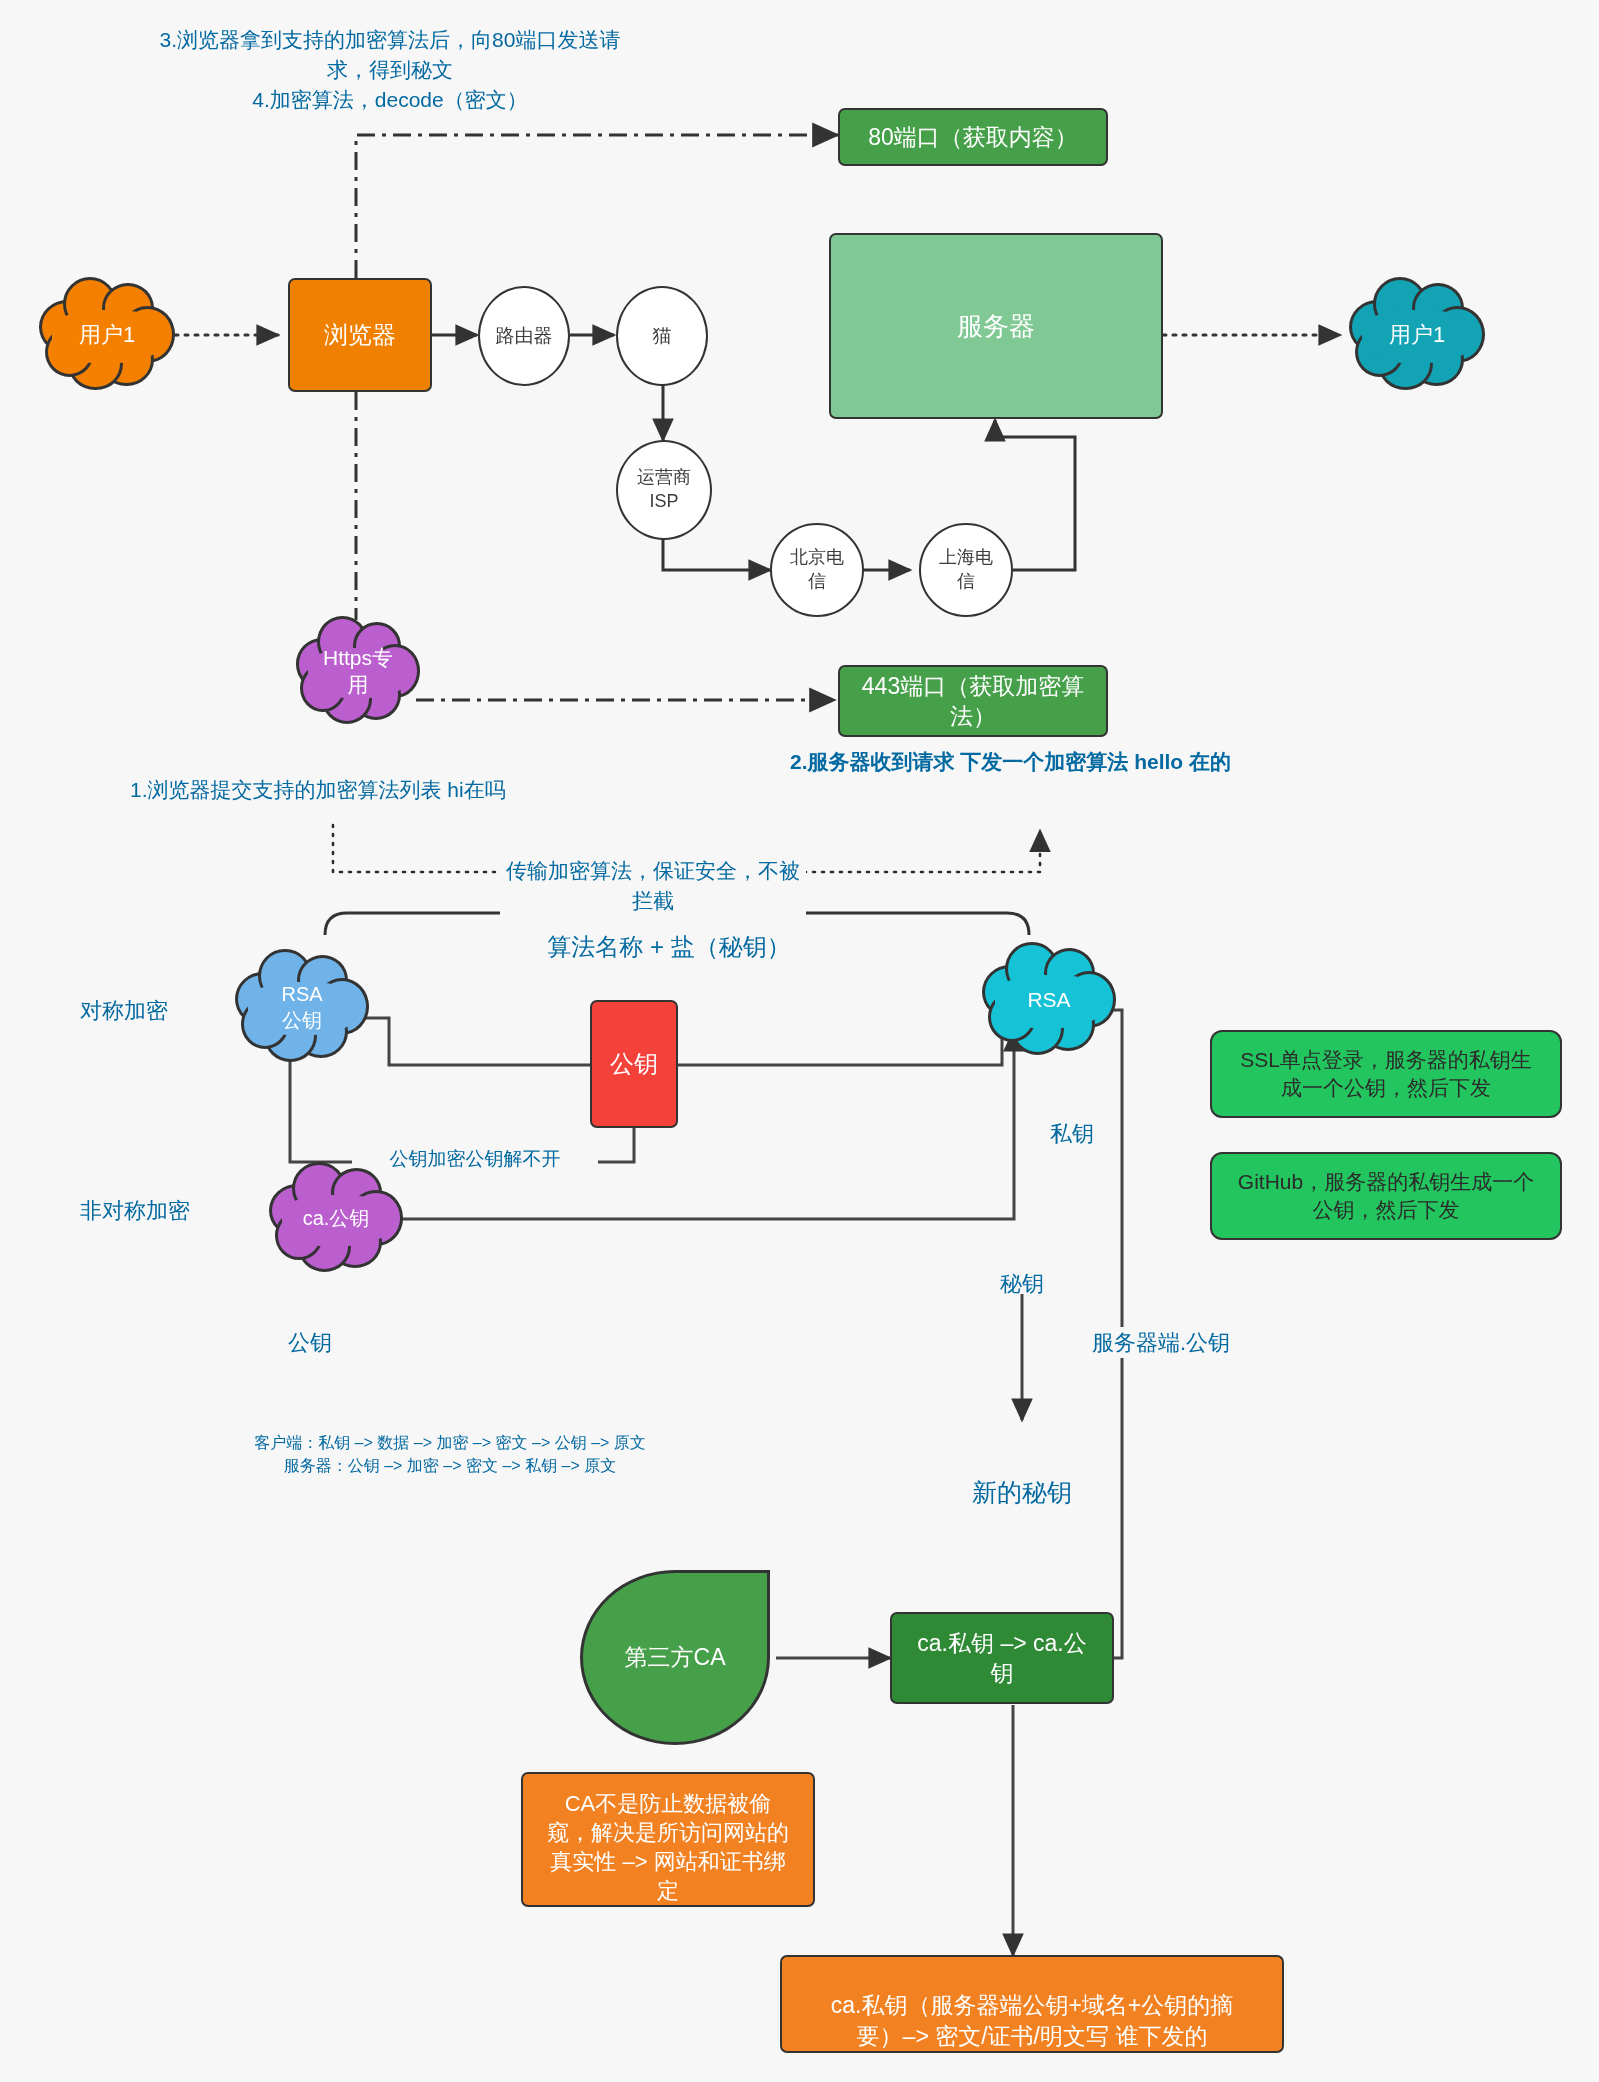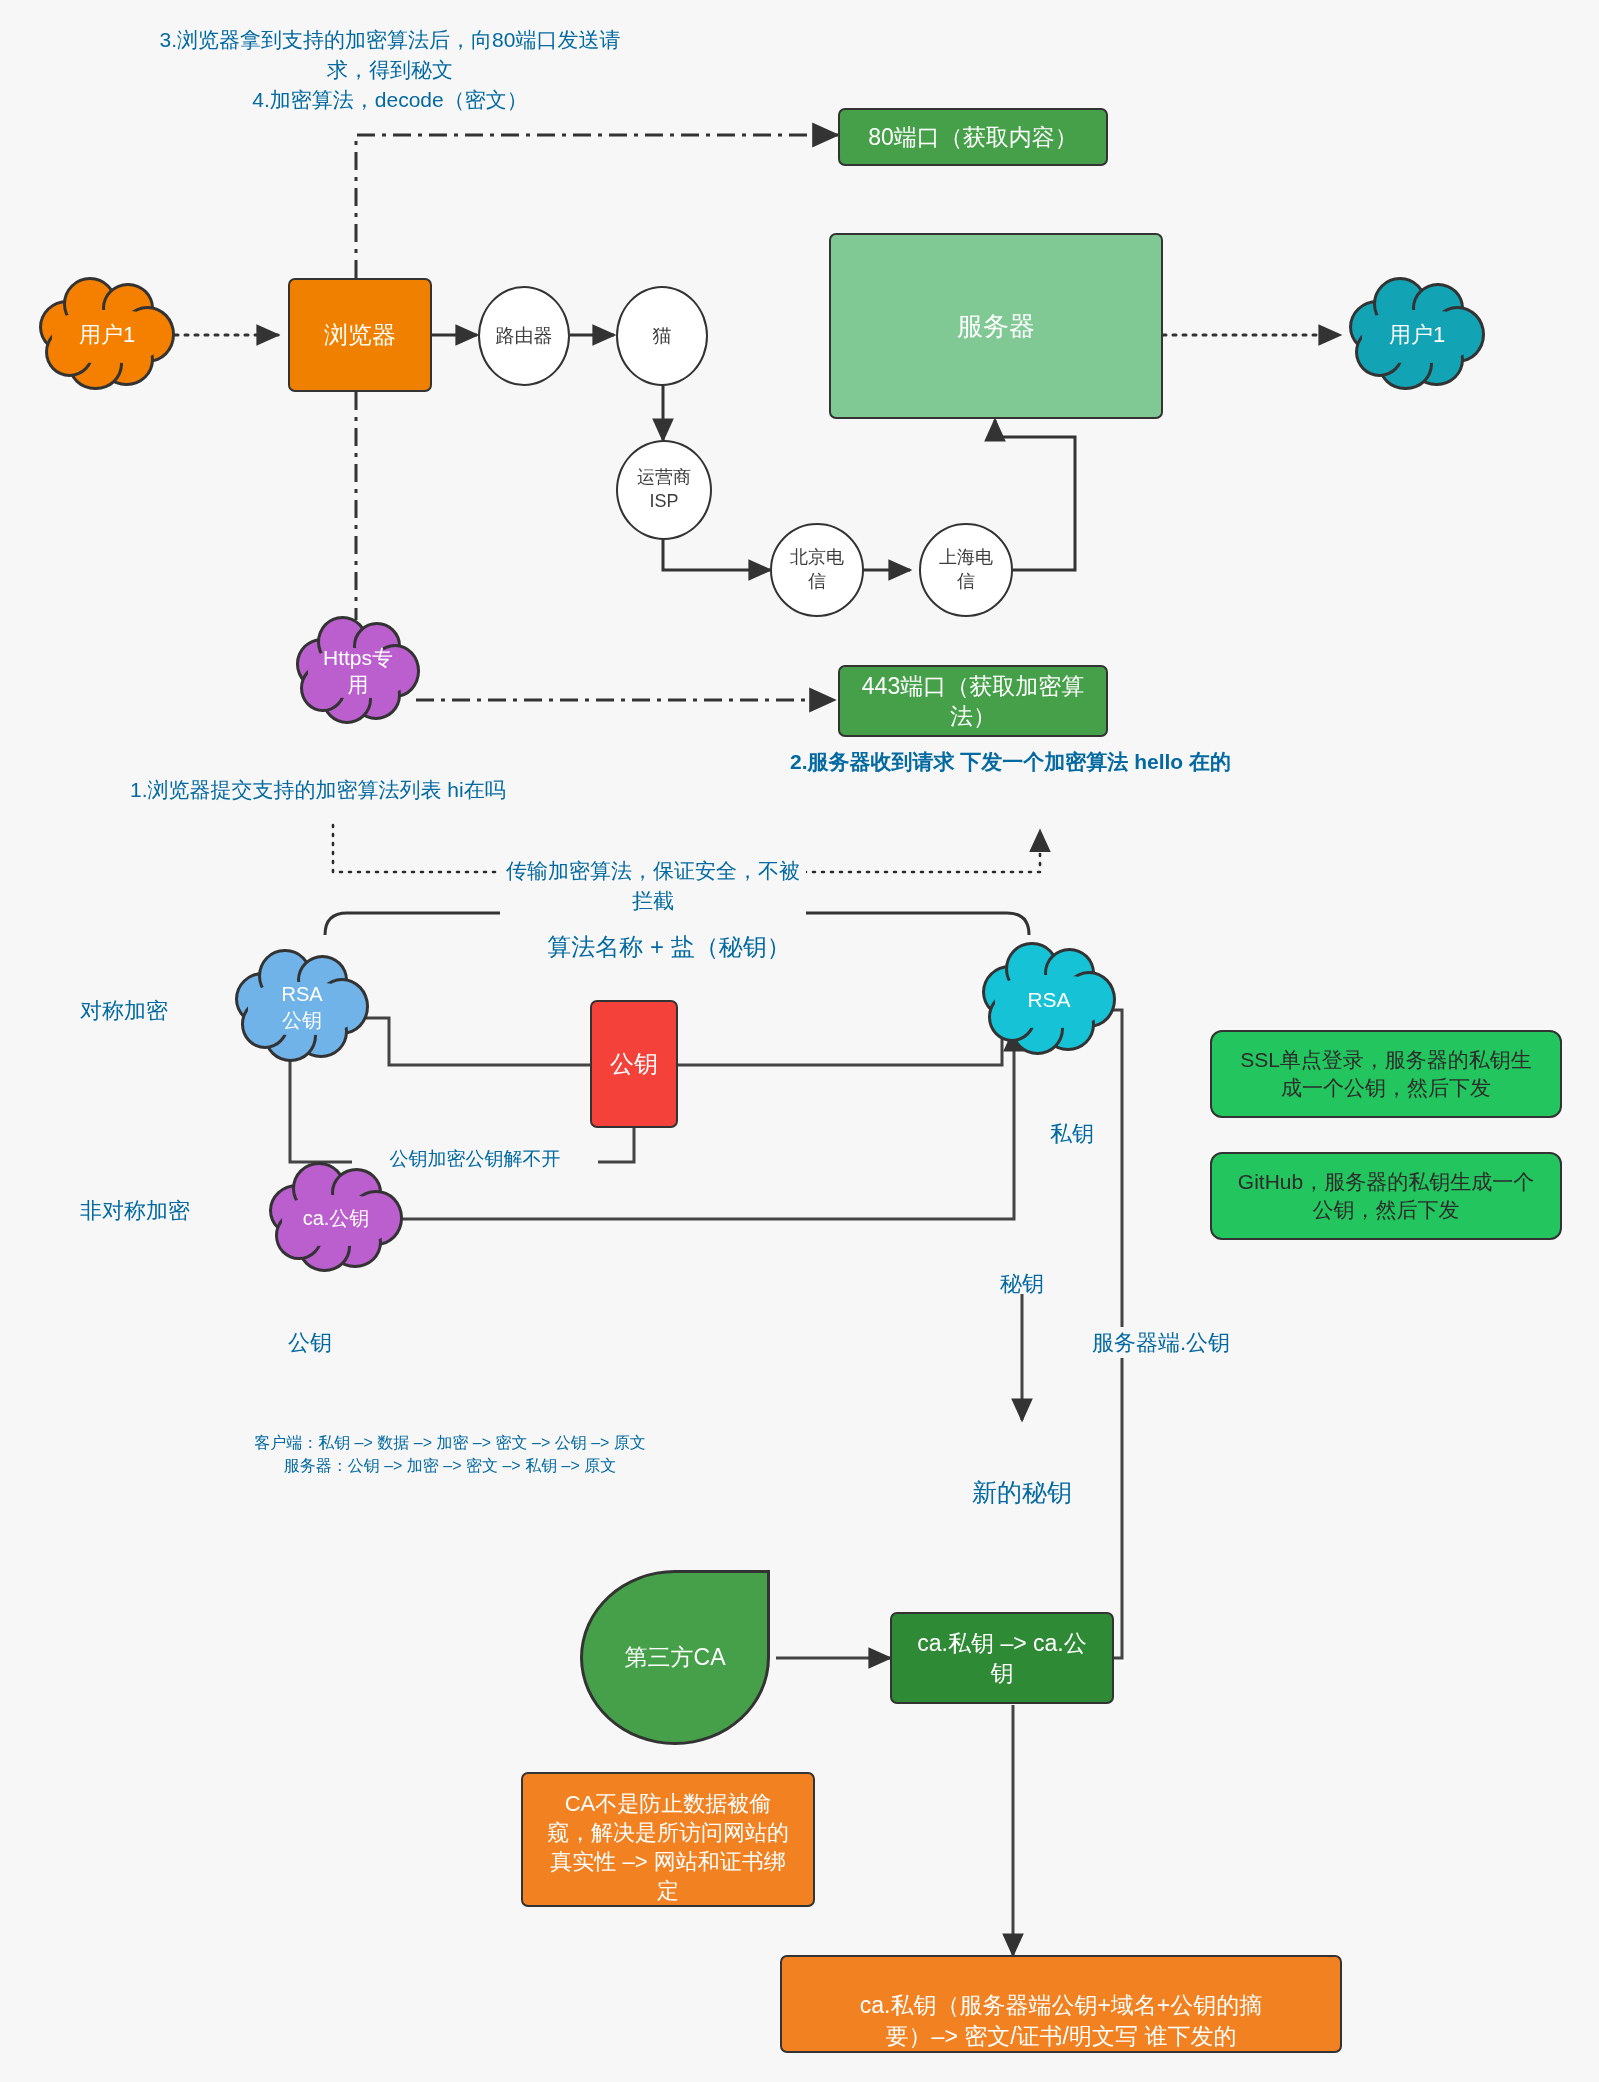--- a/index.html
+++ b/index.html
@@ -336,18 +336,18 @@
 钥</span>
   </div>
 
   <div class="node rect orange-br" style="left:521px;top:1772px;width:294px;height:135px;font-size:22px;white-space:pre-line;">
     <span>CA不是防止数据被偷
 窥，解决是所访问网站的
 真实性 –&gt; 网站和证书绑
 定</span>
   </div>
 
-  <div class="node rect orange-br" style="left:780px;top:1955px;width:562px;height:98px;font-size:23px;white-space:pre-line;">
+  <div class="node rect orange-br" style="left:780px;top:1955px;width:504px;height:98px;font-size:23px;white-space:pre-line;">
     <span>ca.私钥（服务器端公钥+域名+公钥的摘
 要）–&gt; 密文/证书/明文写 谁下发的</span>
   </div>
 
 </div>
 
 </body></html>

